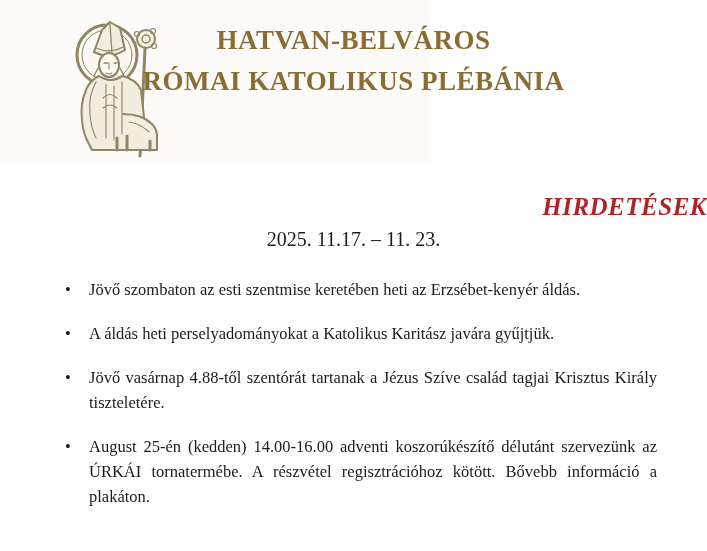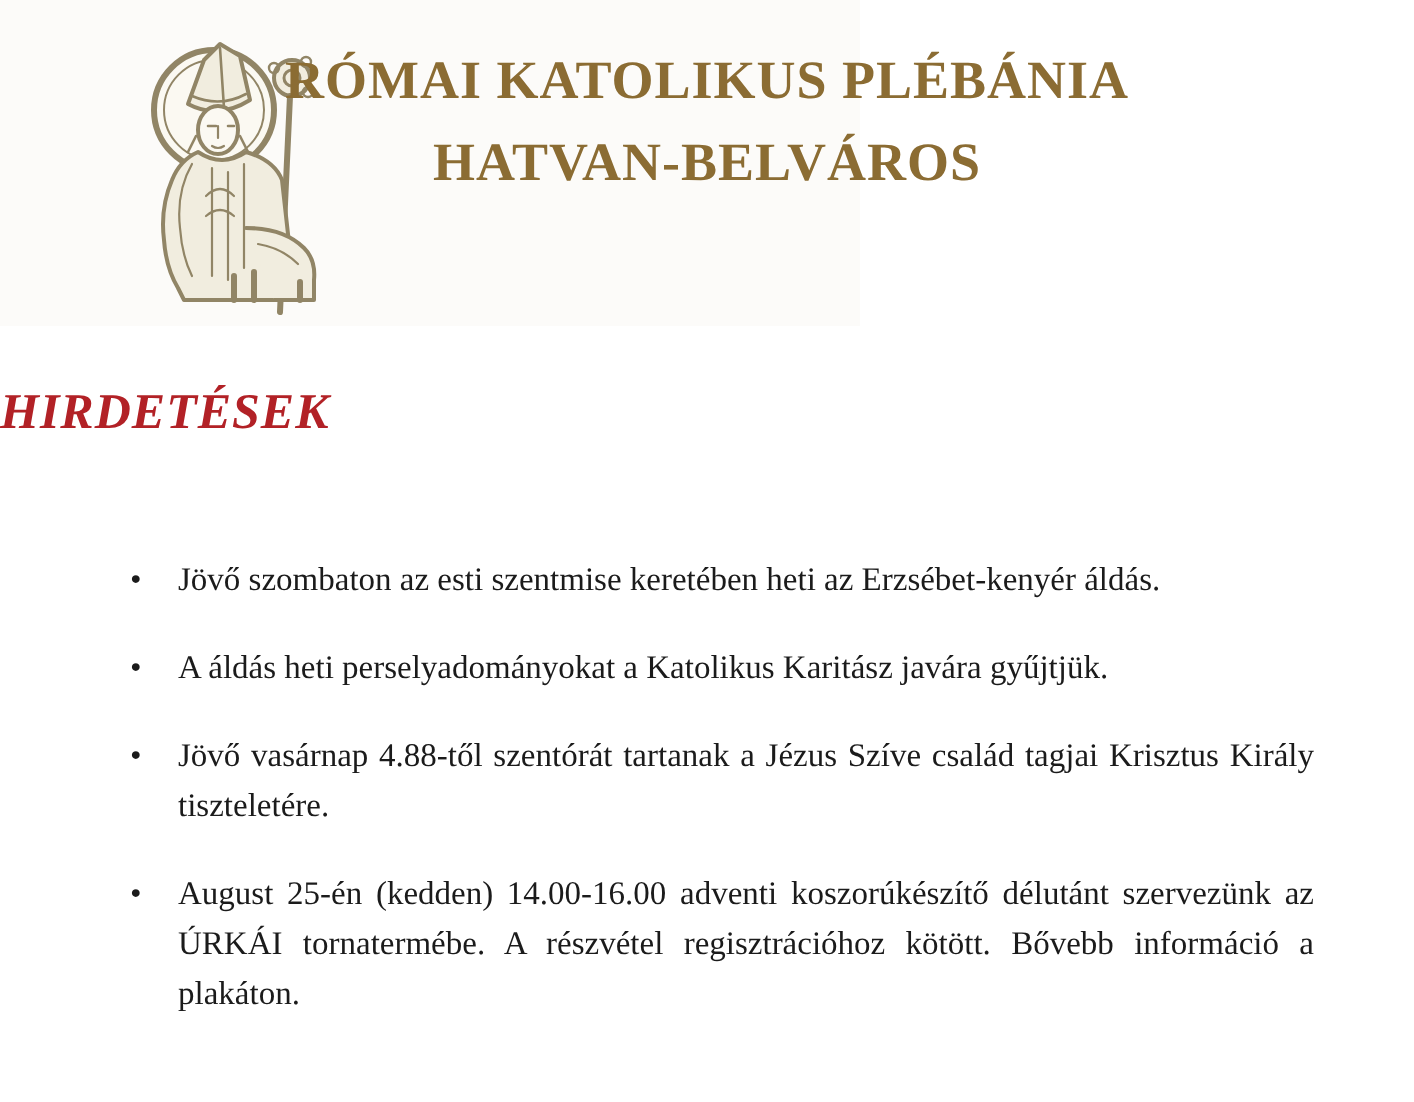--- a/index.html
+++ b/index.html
@@ -35,21 +35,21 @@
     color: #8B6C33;
     font-weight: 700;
     font-size: 27px;
     line-height: 41px;
     letter-spacing: 0.5px;
   }
   .announce-heading {
     position: absolute;
     left: 0; top: 193px;
     width: 707px;
-    text-align: left;
+    text-align: right;
     color: #B22126;
     font-weight: 700;
     font-style: italic;
     font-size: 25px;
     letter-spacing: 0.5px;
   }
   .date-range {
     position: absolute;
     left: 0; top: 228px;
     width: 707px;
@@ -120,26 +120,27 @@
 
         <path d="M66,96 Q85,96 95,106 Q101,112 100,122 L100,132 L80,132" fill="#F1EDDF" stroke-width="2"></path>
         <path d="M72,104 q12,2 20,10" stroke-width="1.1"></path>
 
         <path d="M60,132 V120 M70,132 V118 M93,132 V123" stroke-width="3"></path>
       </g>
     </svg>
   </div>
 
   <div class="org-title">
+    <div>HATVAN-BELVÁROS</div>
     <div>RÓMAI KATOLIKUS PLÉBÁNIA</div>
-    <div>HATVAN-BELVÁROS</div>
   </div>
 
   <div class="announce-heading">HIRDETÉSEK</div>
 
+  <div class="date-range">2025. 11.17. – 11. 23.</div>
 
   <ul class="announce-list">
     <li>
       <span class="bullet">•</span>
       <span class="item-text">Jövő szombaton az esti szentmise keretében heti az Erzsébet-kenyér áldás.</span>
     </li>
     <li>
       <span class="bullet">•</span>
       <span class="item-text">A áldás heti perselyadományokat a Katolikus Karitász javára gyűjtjük.</span>
     </li>

